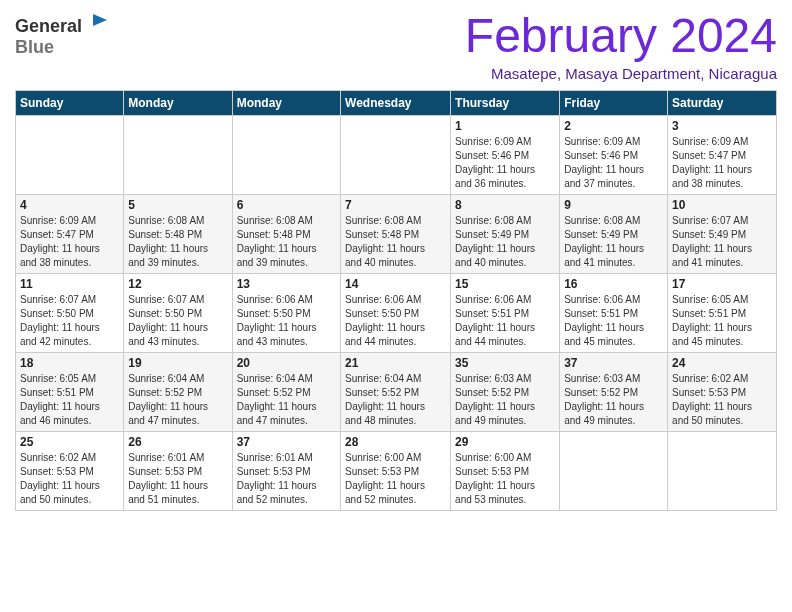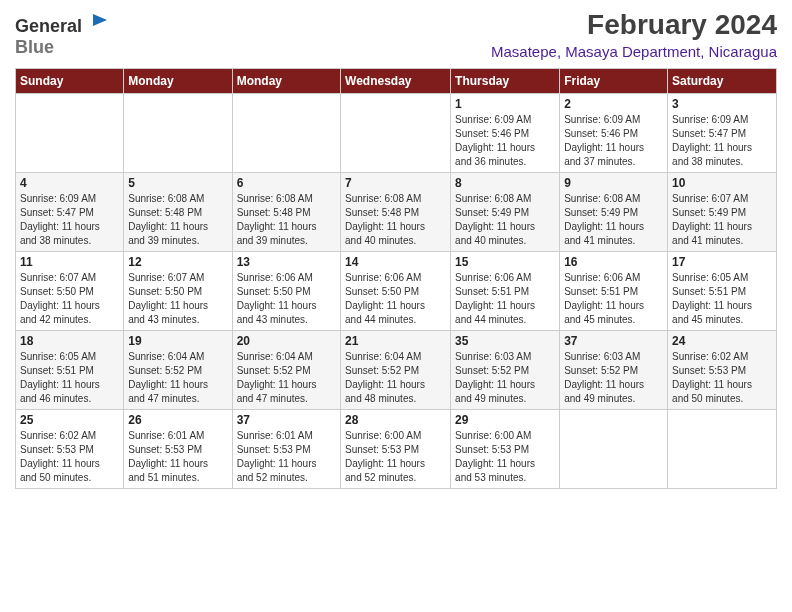--- a/index.html
+++ b/index.html
@@ -33,38 +33,38 @@
     }
     .logo-icon {
       width: 22px;
       height: 22px;
       margin-left: 2px;
     }
     .title-block {
       text-align: right;
     }
     .month-year {
-      font-size: 28px;
-      font-weight: bold;
-      color: #404040;
+      font-size: 48px;
+      font-weight: normal;
+      color: #6d28d9;
       line-height: 1.1;
     }
     .location {
       font-size: 15px;
       color: #4c1d95;
       margin-top: 2px;
     }
     .calendar-table {
       width: 100%;
       border-collapse: collapse;
       margin-top: 8px;
       font-size: 11px;
     }
     .calendar-table th {
-      background-color: #7f1d1d;
+      background-color: #0c4a6e;
       color: #fff;
       padding: 5px 4px;
       text-align: left;
       font-size: 12px;
       font-weight: bold;
       border: 1px solid #ccc;
     }
     .calendar-table td {
       border: 1px solid #ccc;
       vertical-align: top;

